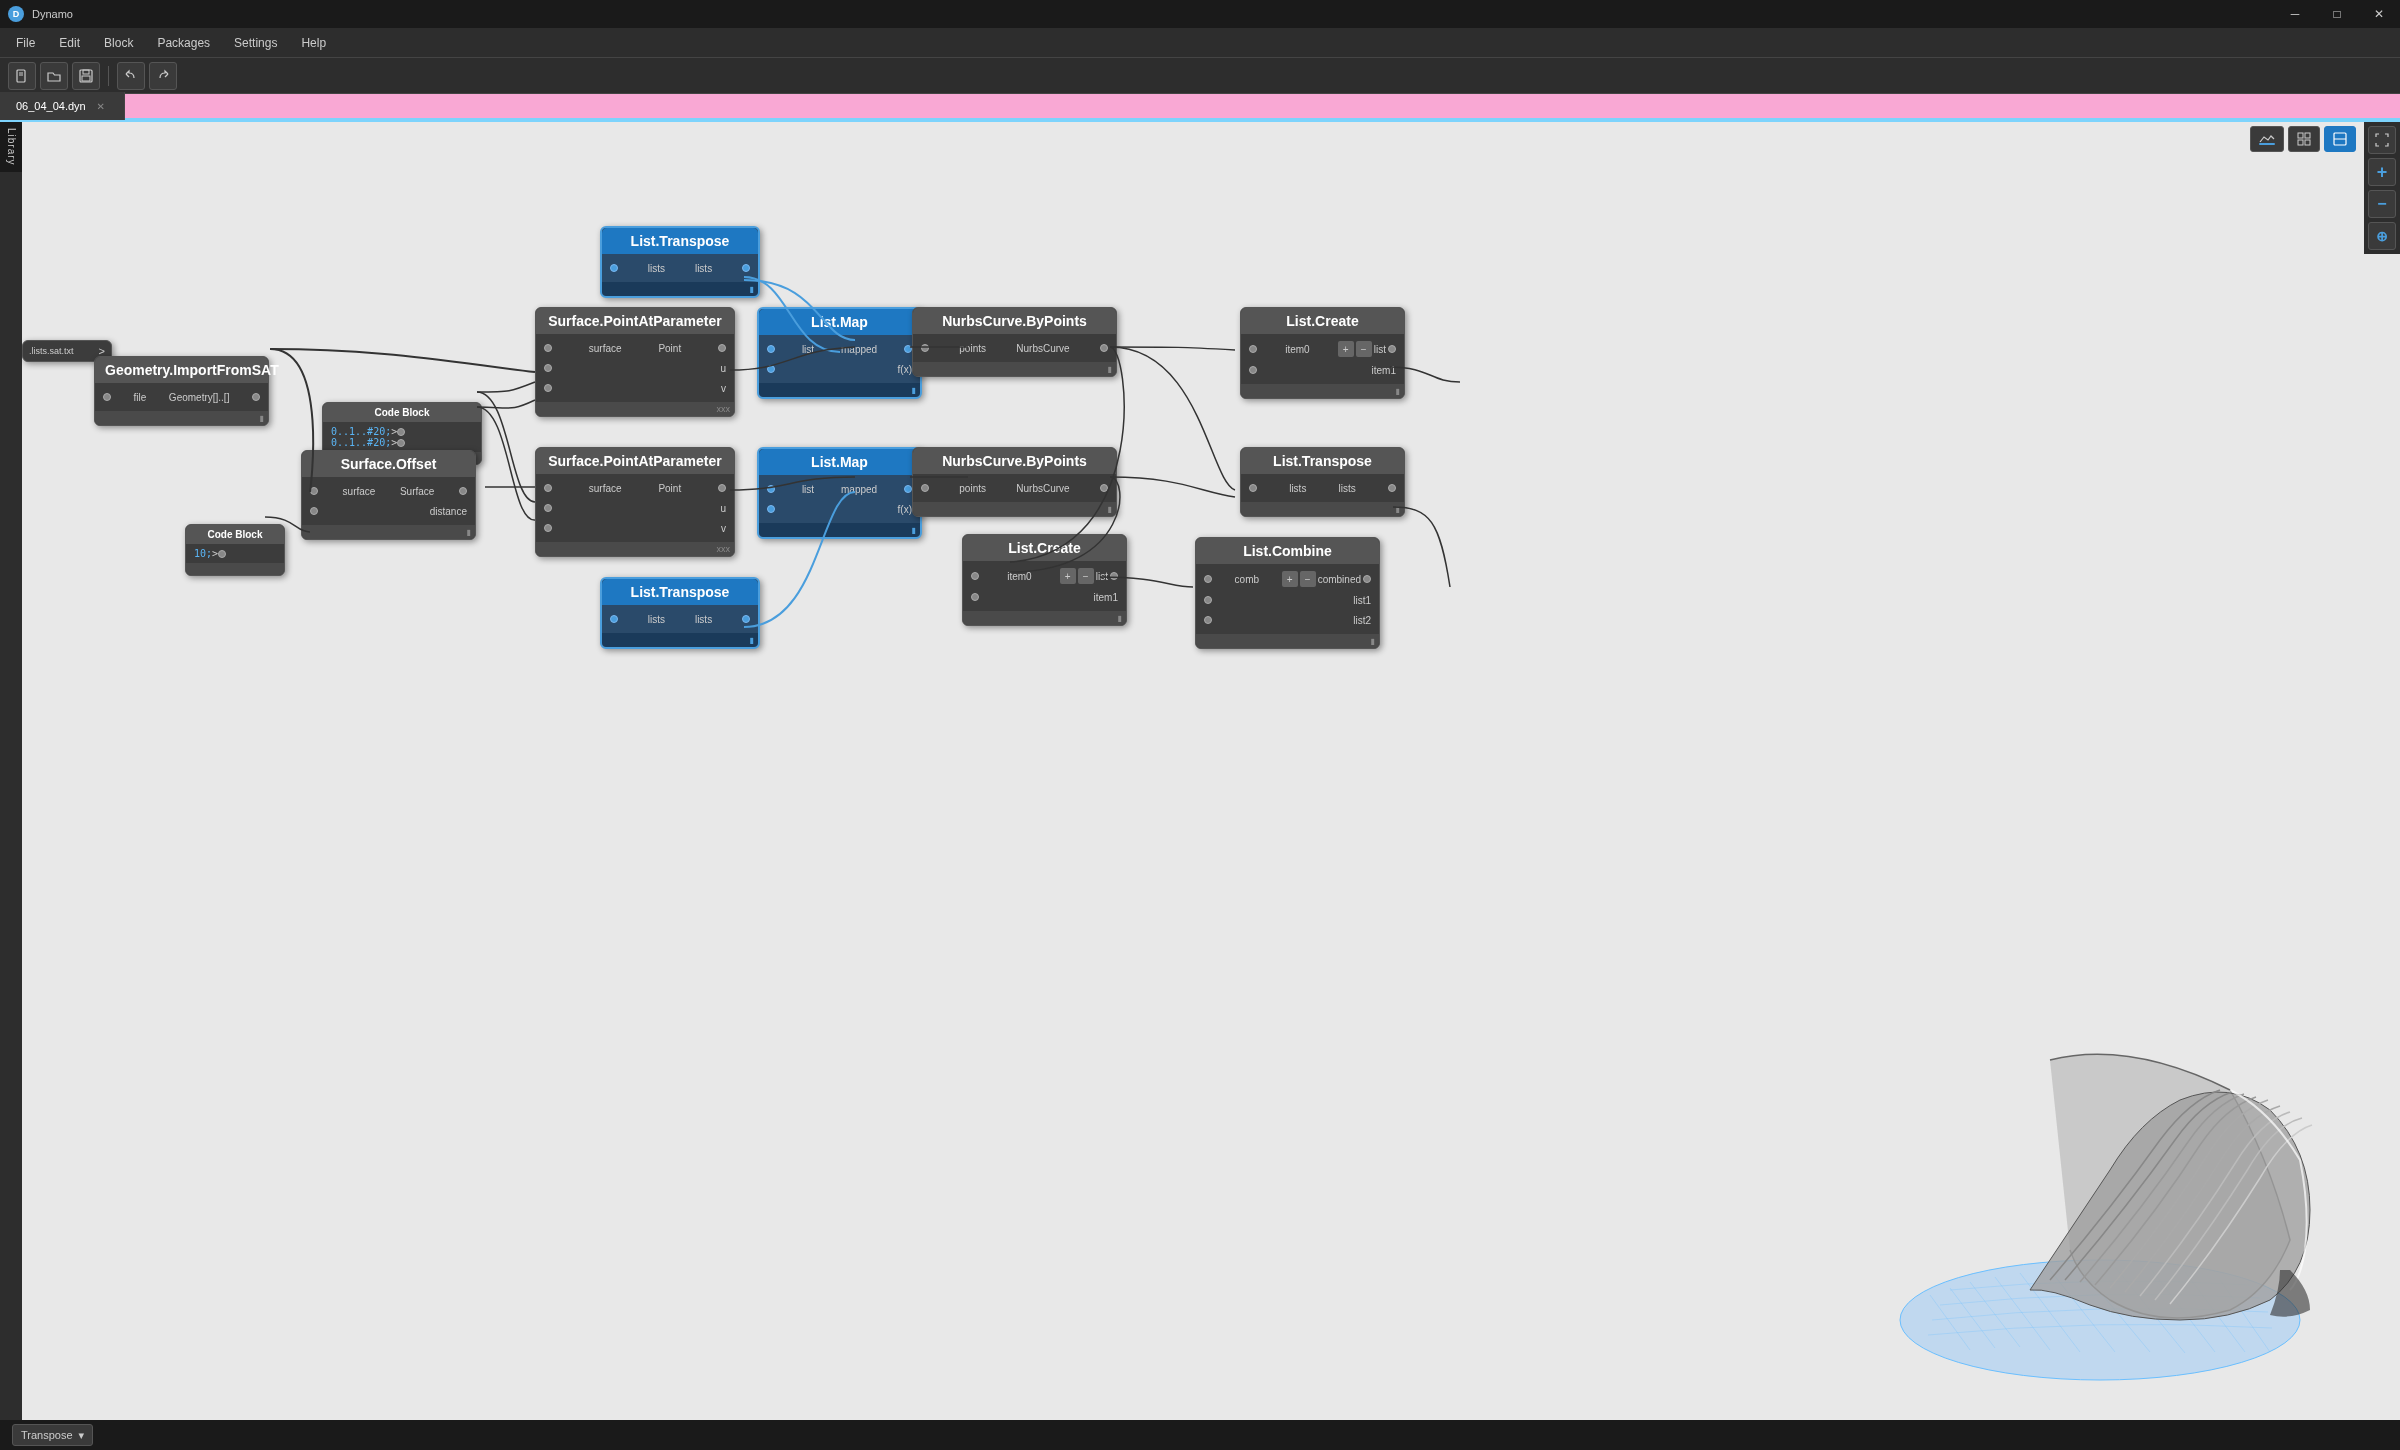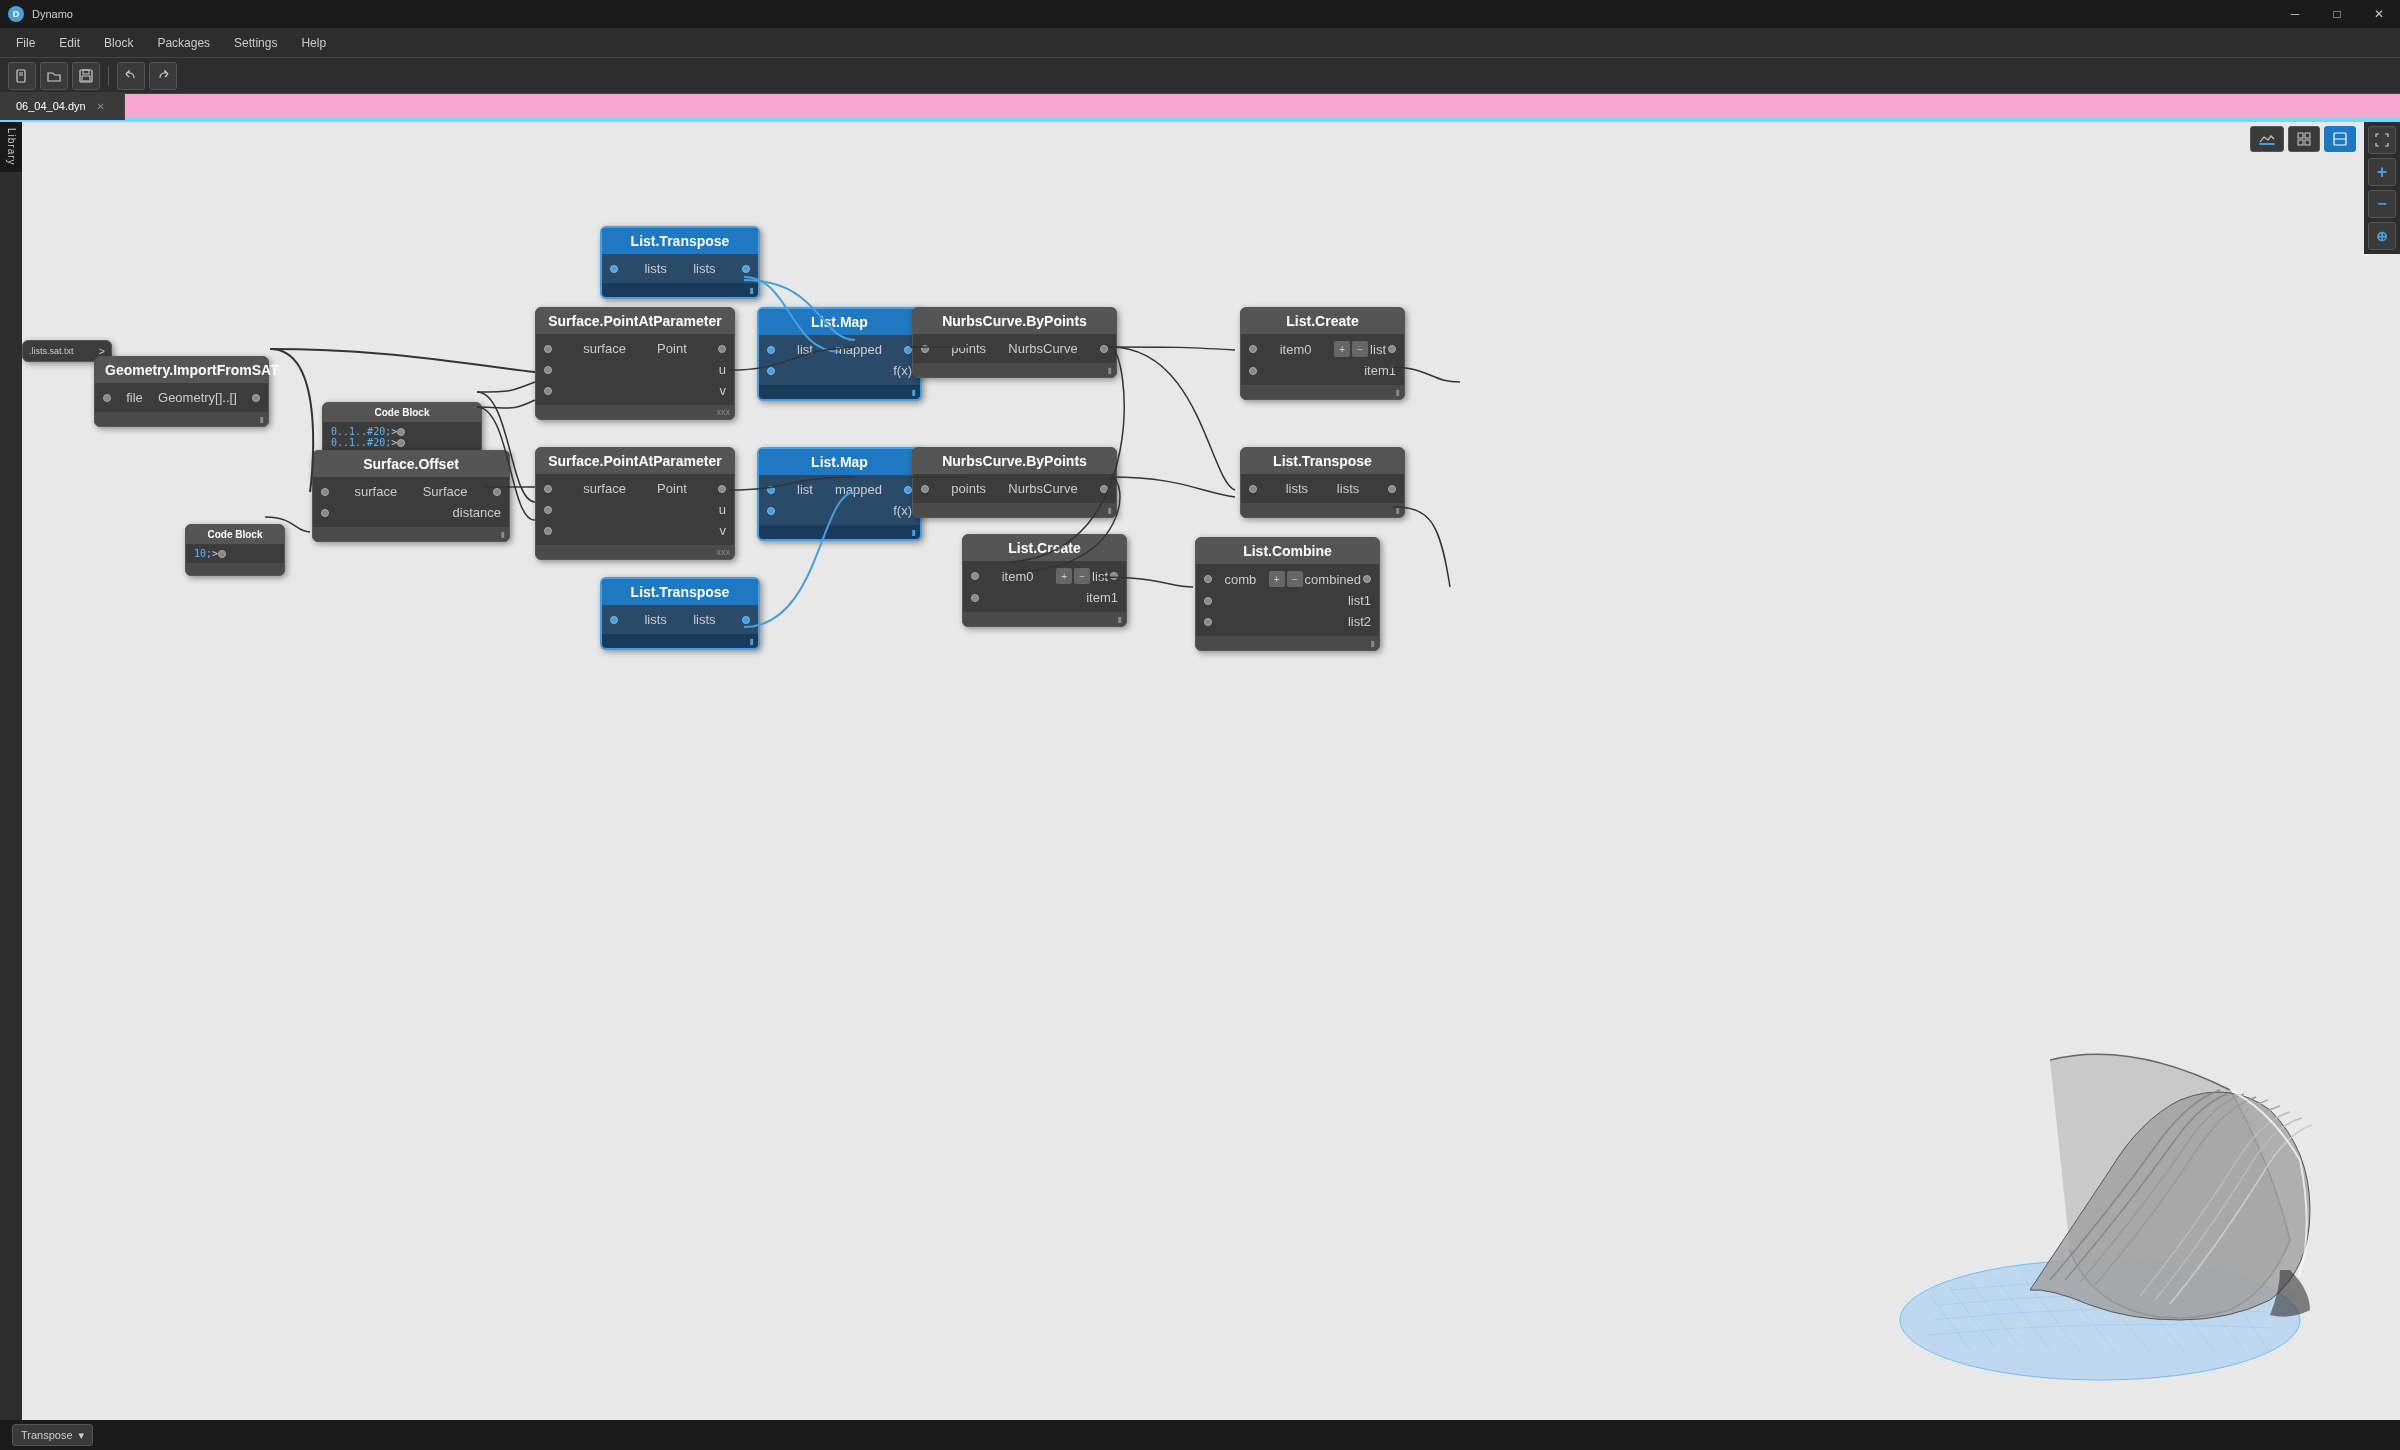--- a/index.html
+++ b/index.html
@@ -262,21 +262,21 @@
     .node-body {
       padding: 4px 0;
     }
     .node-row {
       display: flex;
       align-items: center;
       justify-content: space-between;
       padding: 3px 8px;
       min-height: 20px;
     }
-    .port-label { color: #ccc; font-size: 13px; }
+    .port-label { color: #ccc; font-size: 10px; }
     .port-dot {
       width: 8px;
       height: 8px;
       border-radius: 50%;
       background: #888;
       border: 1px solid #aaa;
       cursor: pointer;
       flex-shrink: 0;
     }
     .port-dot.blue { background: #4a9edd; border-color: #7ab8f0; }
@@ -608,21 +608,21 @@
     <div class="code-content">
       <div class="code-line">
         <span class="code-value">10;</span>
         <span style="color:#ccc;">&gt;</span>
         <div class="port-dot"></div>
       </div>
     </div>
     <div style="height:12px;background:#4a4a4a;border-radius:0 0 5px 5px;"></div>
   </div>
 
-  <div class="node" style="left:312px; top:328px; width:198px;">
+  <div class="node" style="left:301px; top:328px; width:175px;">
     <div class="node-header">Surface.Offset</div>
     <div class="node-body">
       <div class="node-row">
         <div class="port-dot"></div>
         <span class="port-label">surface</span>
         <span class="port-label">Surface</span>
         <div class="port-dot"></div>
       </div>
       <div class="node-row">
         <div class="port-dot"></div>

